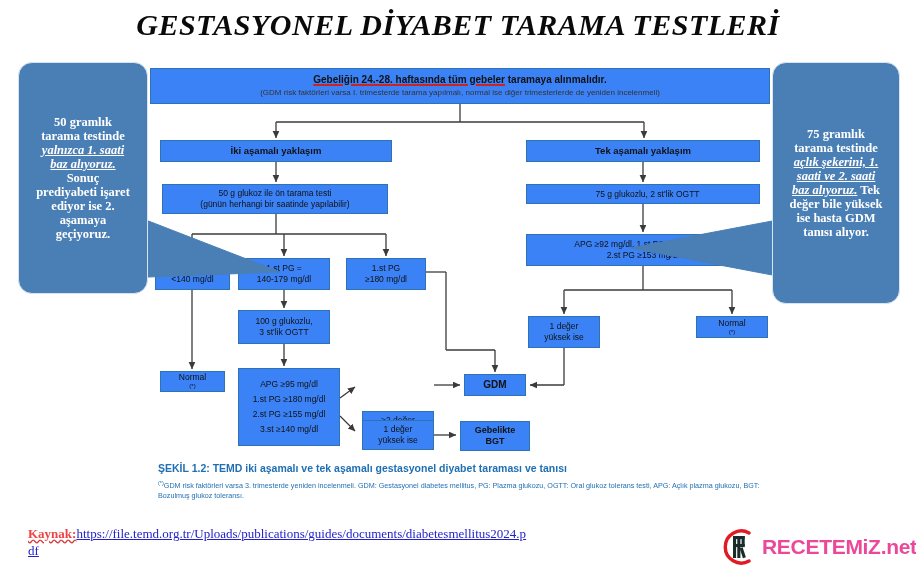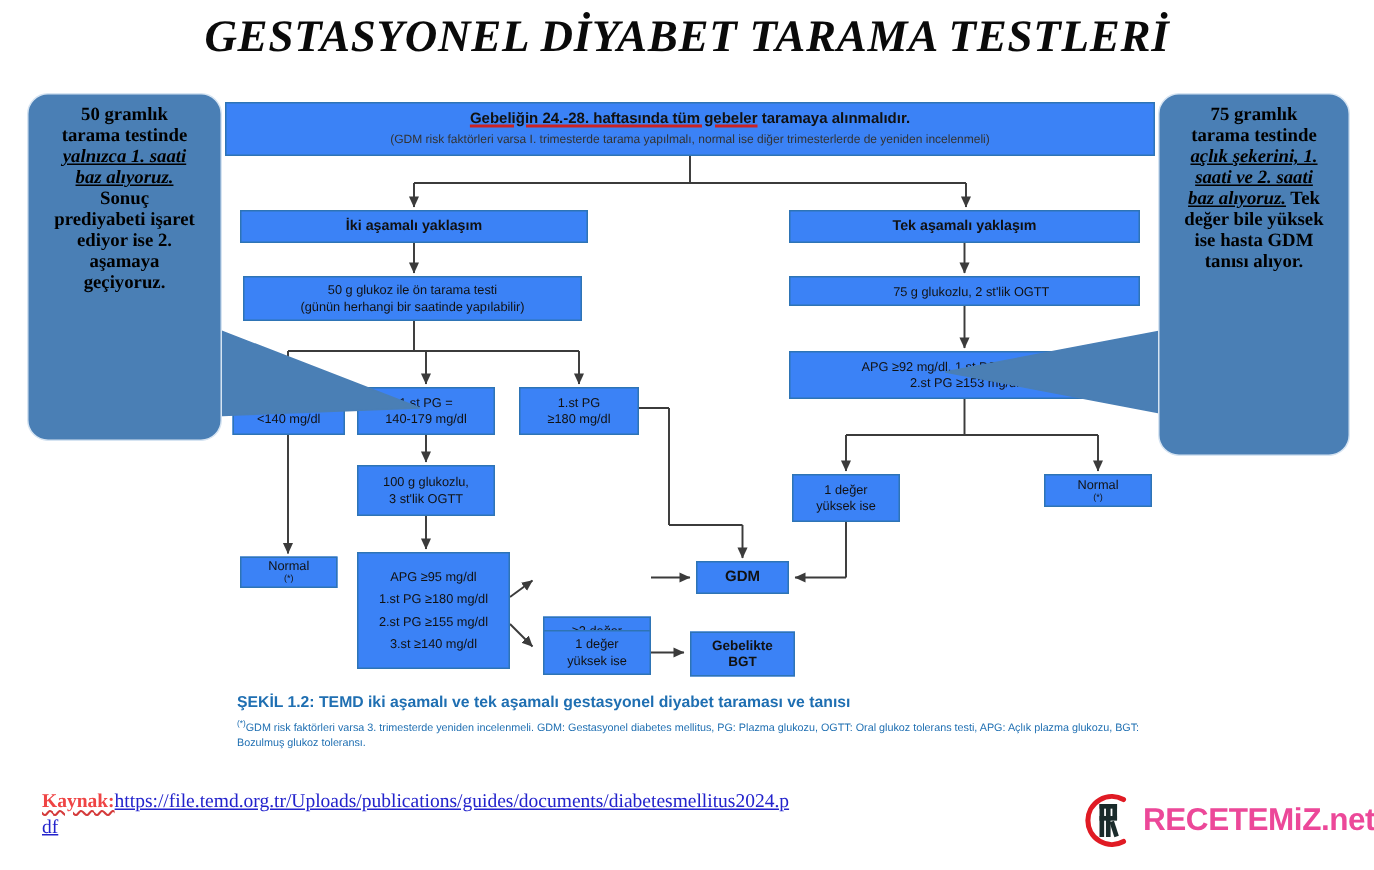--- a/index.html
+++ b/index.html
@@ -97,27 +97,27 @@
     font-size:7.2px;color:#1f6fb2;line-height:1.45;margin-top:4px;
   }
   .caption .c-note sup{font-size:5.5px;}
 
   
   .callout{
     position:absolute;
     background:#4a7fb5;
     border:1.6px solid #d6e4f2;
     border-radius:14px;
-    color:#000000;
+    color:#ffffff;
     font-family:"Liberation Serif", serif;
     font-weight:bold;
     font-size:12.5px;
     line-height:1.12;
     text-align:center;
-    display:flex;align-items:flex-start;justify-content:center;
+    display:flex;align-items:center;justify-content:center;
     padding:6px 16px;
     box-sizing:border-box;
     z-index:5;
   }
   .callout .u{text-decoration:underline;font-style:italic;}
   .callout-left{left:18px;top:62px;width:130px;height:232px;}
   .callout-right{left:772px;top:62px;width:128px;height:242px;}
 
   .pointer{position:absolute;z-index:4;}
 

